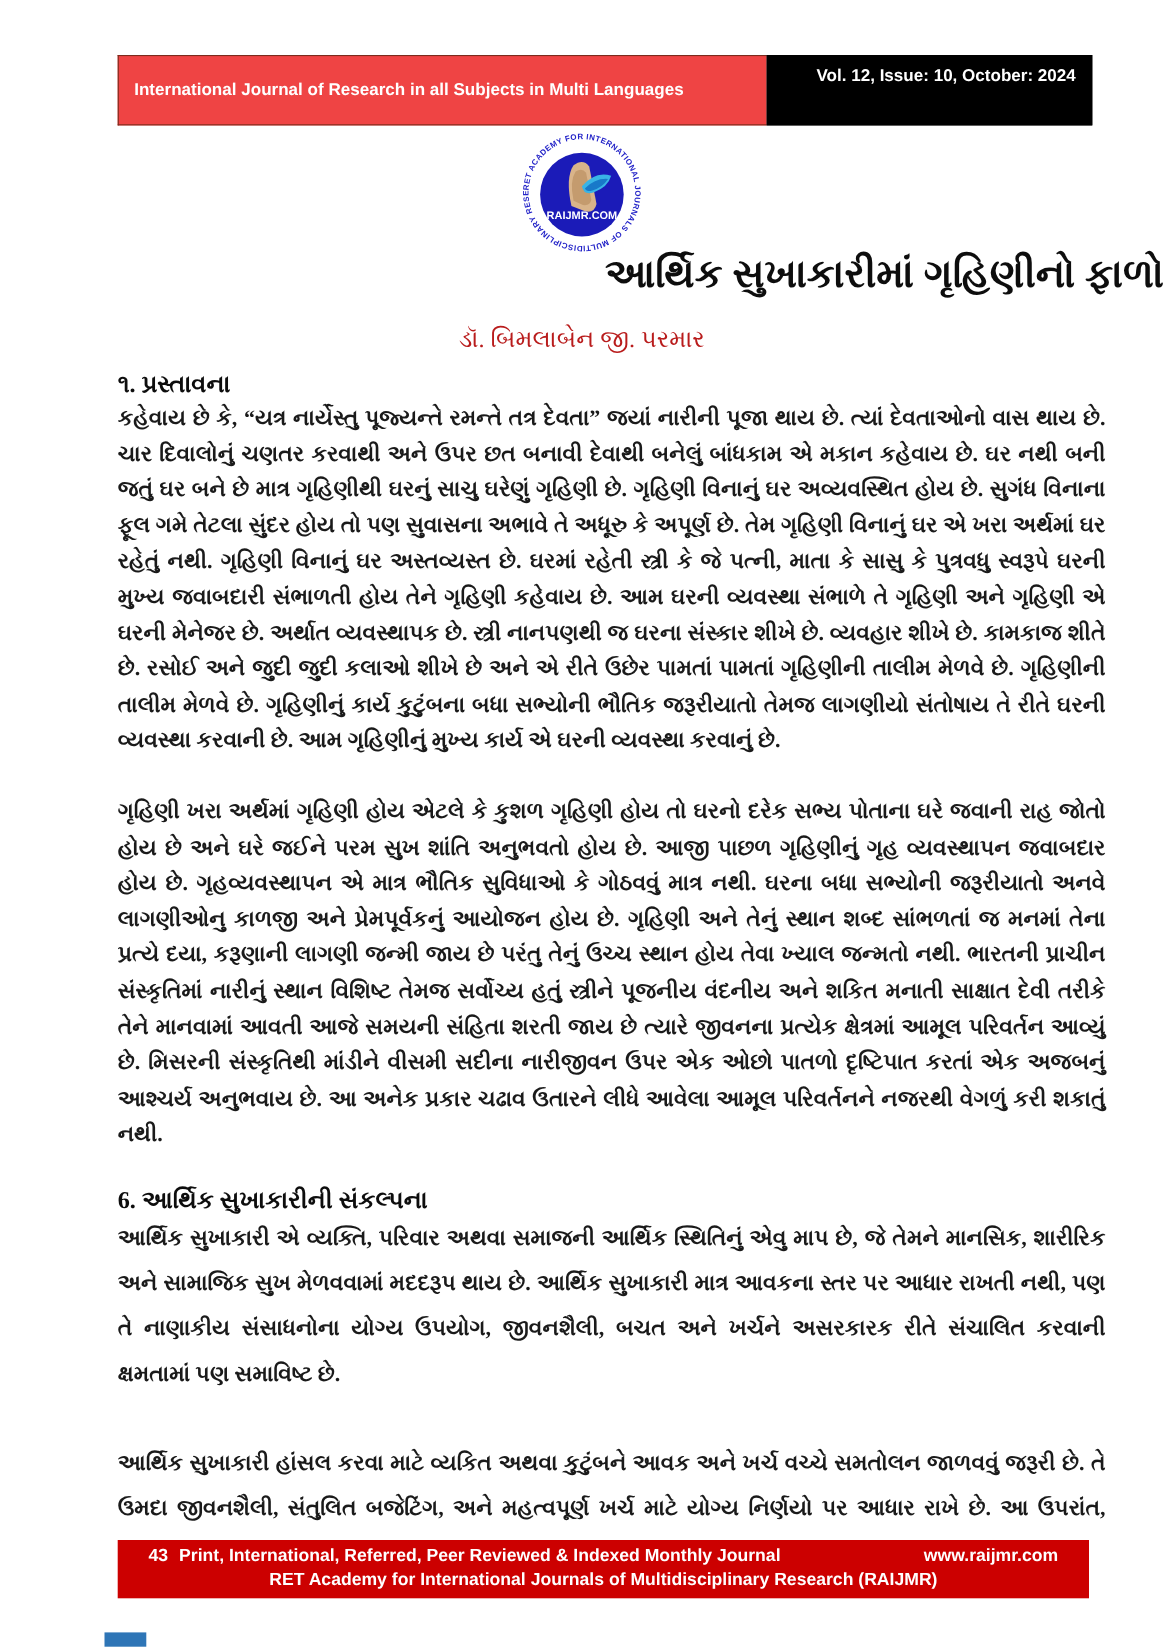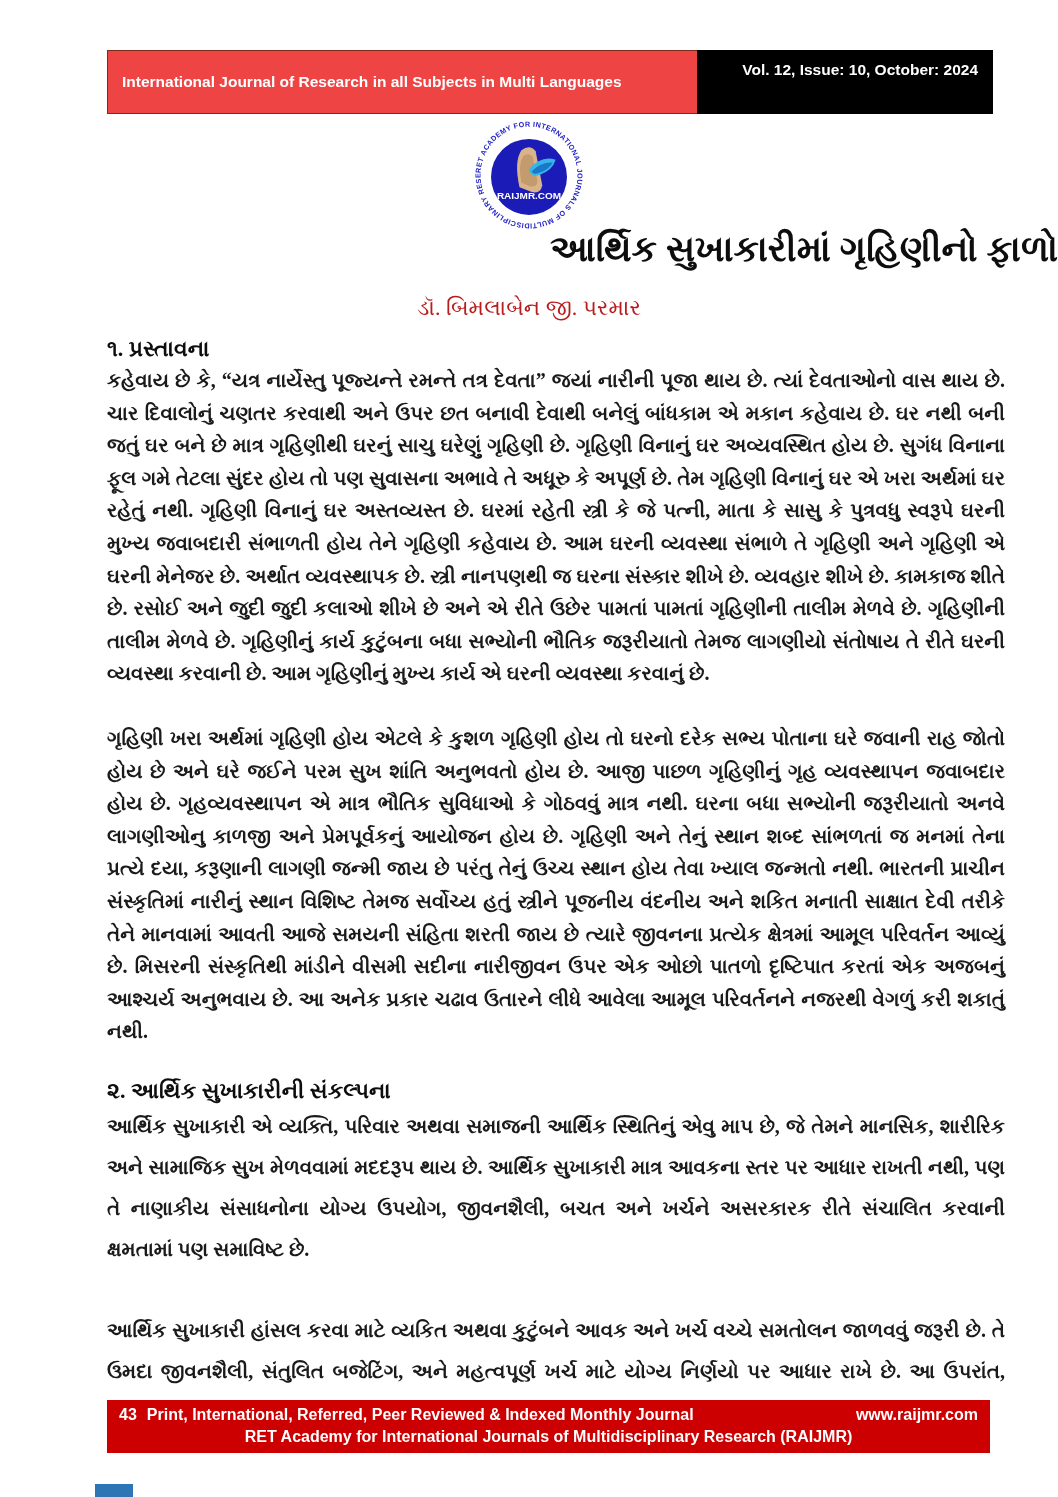--- a/index.html
+++ b/index.html
@@ -48,21 +48,21 @@
   .para + .para{margin-top:32px;}
   .para.wide{line-height:2.05;}
   .para.wide + .para.wide{margin-top:40px;}
   
   .page-footer{
     position:absolute;left:107px;top:1400px;width:883px;
     background:#CC0000;color:#ffffff;
     font-family:"Liberation Sans","DejaVu Sans",sans-serif;font-weight:bold;font-size:16px;
     padding:6px 0 7px 0;
   }
-  .footer-line1{display:flex;align-items:center;padding:0 12px;}
+  .footer-line1{display:flex;align-items:center;padding:0 28px;}
   .footer-pagenum{margin-right:10px;}
   .footer-spacer{flex:1;}
   .footer-line2{text-align:center;margin-top:4px;}
   .blue-mark{
     position:absolute;left:95px;top:1484px;width:38px;height:13px;background:#2e75b6;
   }
 </style>
 </head>
 <body>
 
@@ -97,21 +97,21 @@
 
 <h1 class="article-title">આર્થિક સુખાકારીમાં ગૃહિણીનો ફાળો</h1>
 <div class="author">ડૉ. બિમલાબેન જી. પરમાર</div>
 
 <div class="content">
 
   <h2 class="section-heading">૧. પ્રસ્તાવના</h2>
   <p class="para">કહેવાય છે કે, “યત્ર નાર્યેસ્તુ પૂજ્યન્તે રમન્તે તત્ર દેવતા” જયાં નારીની પૂજા થાય છે. ત્યાં દેવતાઓનો વાસ થાય છે. ચાર દિવાલોનું ચણતર કરવાથી અને ઉપર છત બનાવી દેવાથી બનેલું બાંધકામ એ મકાન કહેવાય છે. ઘર નથી બની જતું ઘર બને છે માત્ર ગૃહિણીથી ઘરનું સાચુ ઘરેણું ગૃહિણી છે. ગૃહિણી વિનાનું ઘર અવ્યવસ્થિત હોય છે. સુગંધ વિનાના ફૂલ ગમે તેટલા સુંદર હોય તો પણ સુવાસના અભાવે તે અધૂરુ કે અપૂર્ણ છે. તેમ ગૃહિણી વિનાનું ઘર એ ખરા અર્થમાં ઘર રહેતું નથી. ગૃહિણી વિનાનું ઘર અસ્તવ્યસ્ત છે. ઘરમાં રહેતી સ્ત્રી કે જે પત્ની, માતા કે સાસુ કે પુત્રવધુ સ્વરૂપે ઘરની મુખ્ય જવાબદારી સંભાળતી હોય તેને ગૃહિણી કહેવાય છે. આમ ઘરની વ્યવસ્થા સંભાળે તે ગૃહિણી અને ગૃહિણી એ ઘરની મેનેજર છે. અર્થાત વ્યવસ્થાપક છે. સ્ત્રી નાનપણથી જ ઘરના સંસ્કાર શીખે છે. વ્યવહાર શીખે છે. કામકાજ શીતે છે. રસોઈ અને જુદી જુદી કલાઓ શીખે છે અને એ રીતે ઉછેર પામતાં પામતાં ગૃહિણીની તાલીમ મેળવે છે. ગૃહિણીની તાલીમ મેળવે છે. ગૃહિણીનું કાર્ય કુટુંબના બધા સભ્યોની ભૌતિક જરૂરીયાતો તેમજ લાગણીયો સંતોષાય તે રીતે ઘરની વ્યવસ્થા કરવાની છે. આમ ગૃહિણીનું મુખ્ય કાર્ય એ ઘરની વ્યવસ્થા કરવાનું છે.</p>
   <p class="para">ગૃહિણી ખરા અર્થમાં ગૃહિણી હોય એટલે કે કુશળ ગૃહિણી હોય તો ઘરનો દરેક સભ્ય પોતાના ઘરે જવાની રાહ જોતો હોય છે અને ઘરે જઈને પરમ સુખ શાંતિ અનુભવતો હોય છે. આજી પાછળ ગૃહિણીનું ગૃહ વ્યવસ્થાપન જવાબદાર હોય છે. ગૃહવ્યવસ્થાપન એ માત્ર ભૌતિક સુવિધાઓ કે ગોઠવવું માત્ર નથી. ઘરના બધા સભ્યોની જરૂરીયાતો અનવે લાગણીઓનુ કાળજી અને પ્રેમપૂર્વકનું આયોજન હોય છે. ગૃહિણી અને તેનું સ્થાન શબ્દ સાંભળતાં જ મનમાં તેના પ્રત્યે દયા, કરૂણાની લાગણી જન્મી જાય છે પરંતુ તેનું ઉચ્ચ સ્થાન હોય તેવા ખ્યાલ જન્મતો નથી. ભારતની પ્રાચીન સંસ્કૃતિમાં નારીનું સ્થાન વિશિષ્ટ તેમજ સર્વોચ્ય હતું સ્ત્રીને પૂજનીય વંદનીય અને શકિત મનાતી સાક્ષાત દેવી તરીકે તેને માનવામાં આવતી આજે સમયની સંહિતા શરતી જાય છે ત્યારે જીવનના પ્રત્યેક ક્ષેત્રમાં આમૂલ પરિવર્તન આવ્યું છે. મિસરની સંસ્કૃતિથી માંડીને વીસમી સદીના નારીજીવન ઉપર એક ઓછો પાતળો દૃષ્ટિપાત કરતાં એક અજબનું આશ્ચર્ય અનુભવાય છે. આ અનેક પ્રકાર ચઢાવ ઉતારને લીધે આવેલા આમૂલ પરિવર્તનને નજરથી વેગળું કરી શકાતું નથી.</p>
 
-  <h2 class="section-heading second">૨. આર્થિક સુખાકારીની સંકલ્પના</h2>
+  <h2 class="section-heading second">6. આર્થિક સુખાકારીની સંકલ્પના</h2>
   <p class="para wide">આર્થિક સુખાકારી એ વ્યક્તિ, પરિવાર અથવા સમાજની આર્થિક સ્થિતિનું એવુ માપ છે, જે તેમને માનસિક, શારીરિક અને સામાજિક સુખ મેળવવામાં મદદરૂપ થાય છે. આર્થિક સુખાકારી માત્ર આવકના સ્તર પર આધાર રાખતી નથી, પણ તે નાણાકીય સંસાધનોના યોગ્ય ઉપયોગ, જીવનશૈલી, બચત અને ખર્ચને અસરકારક રીતે સંચાલિત કરવાની ક્ષમતામાં પણ સમાવિષ્ટ છે.</p>
   <p class="para wide">આર્થિક સુખાકારી હાંસલ કરવા માટે વ્યકિત અથવા કુટુંબને આવક અને ખર્ચ વચ્ચે સમતોલન જાળવવું જરૂરી છે. તે ઉમદા જીવનશૈલી, સંતુલિત બજેટિંગ, અને મહત્વપૂર્ણ ખર્ચ માટે યોગ્ય નિર્ણયો પર આધાર રાખે છે. આ ઉપરાંત, શિક્ષણ,</p>
 
 </div>
 
 <div class="page-footer">
   <div class="footer-line1">
     <span class="footer-pagenum">43</span>
     <span>Print, International, Referred, Peer Reviewed &amp; Indexed Monthly Journal</span>
     <span class="footer-spacer"></span>

